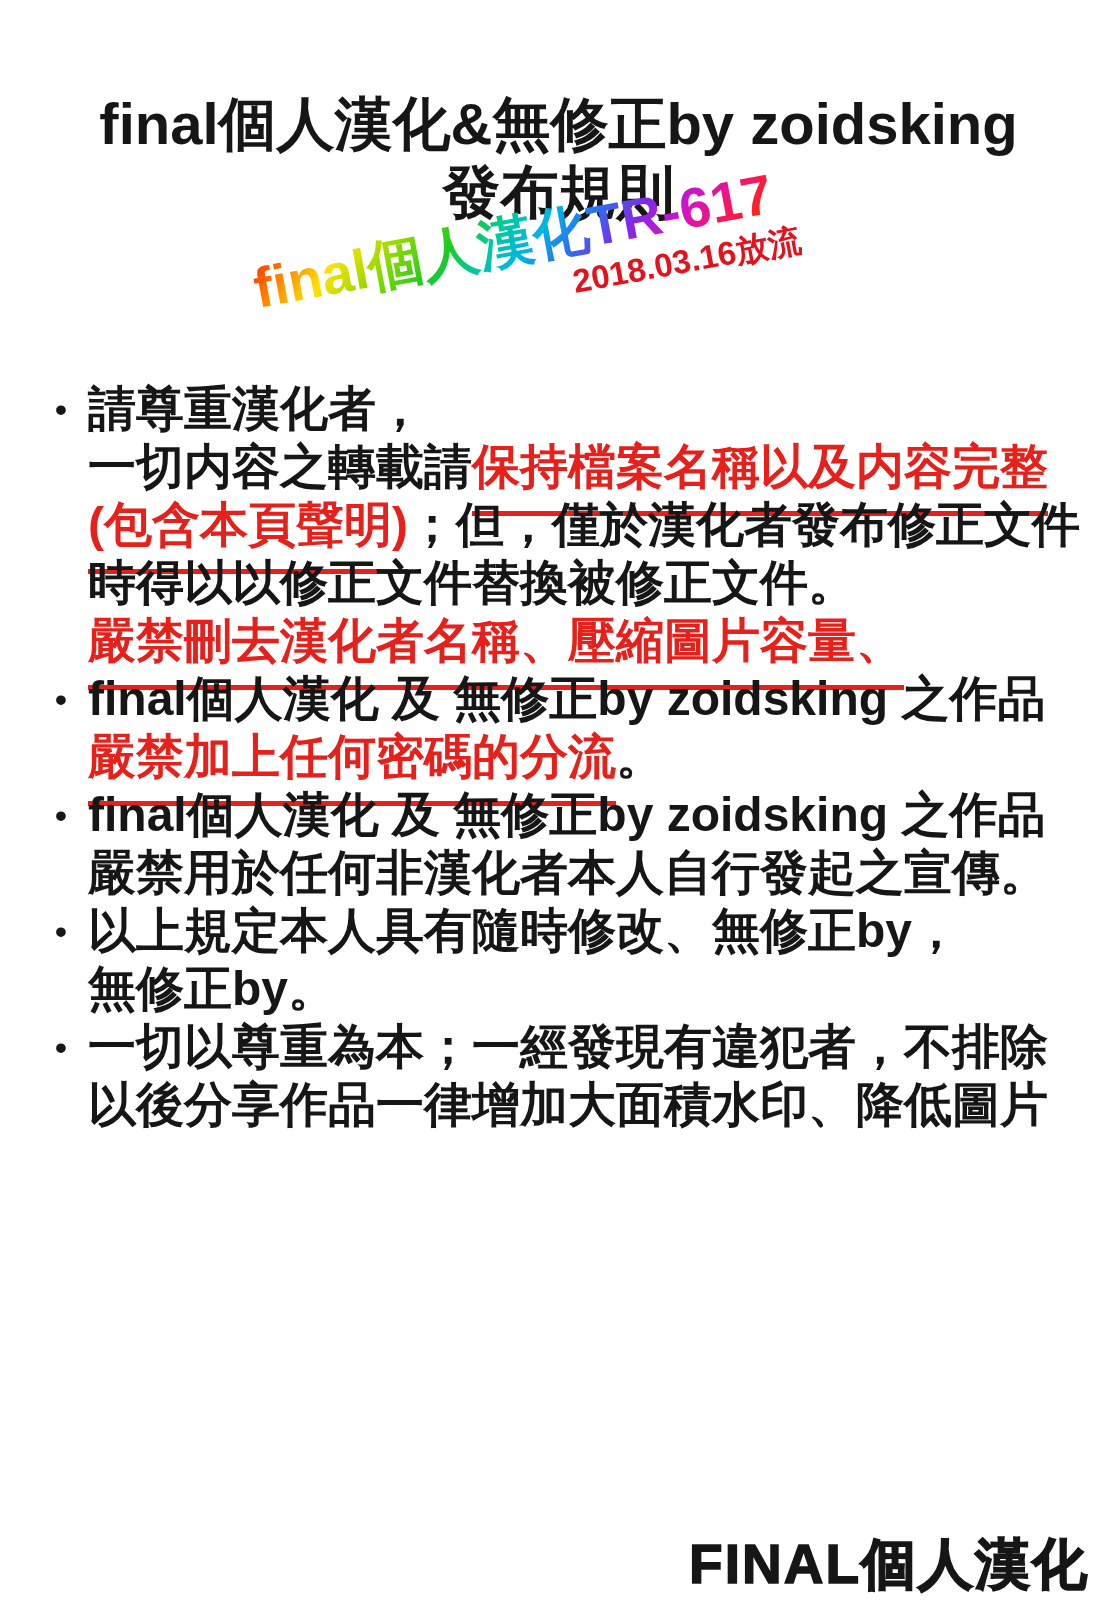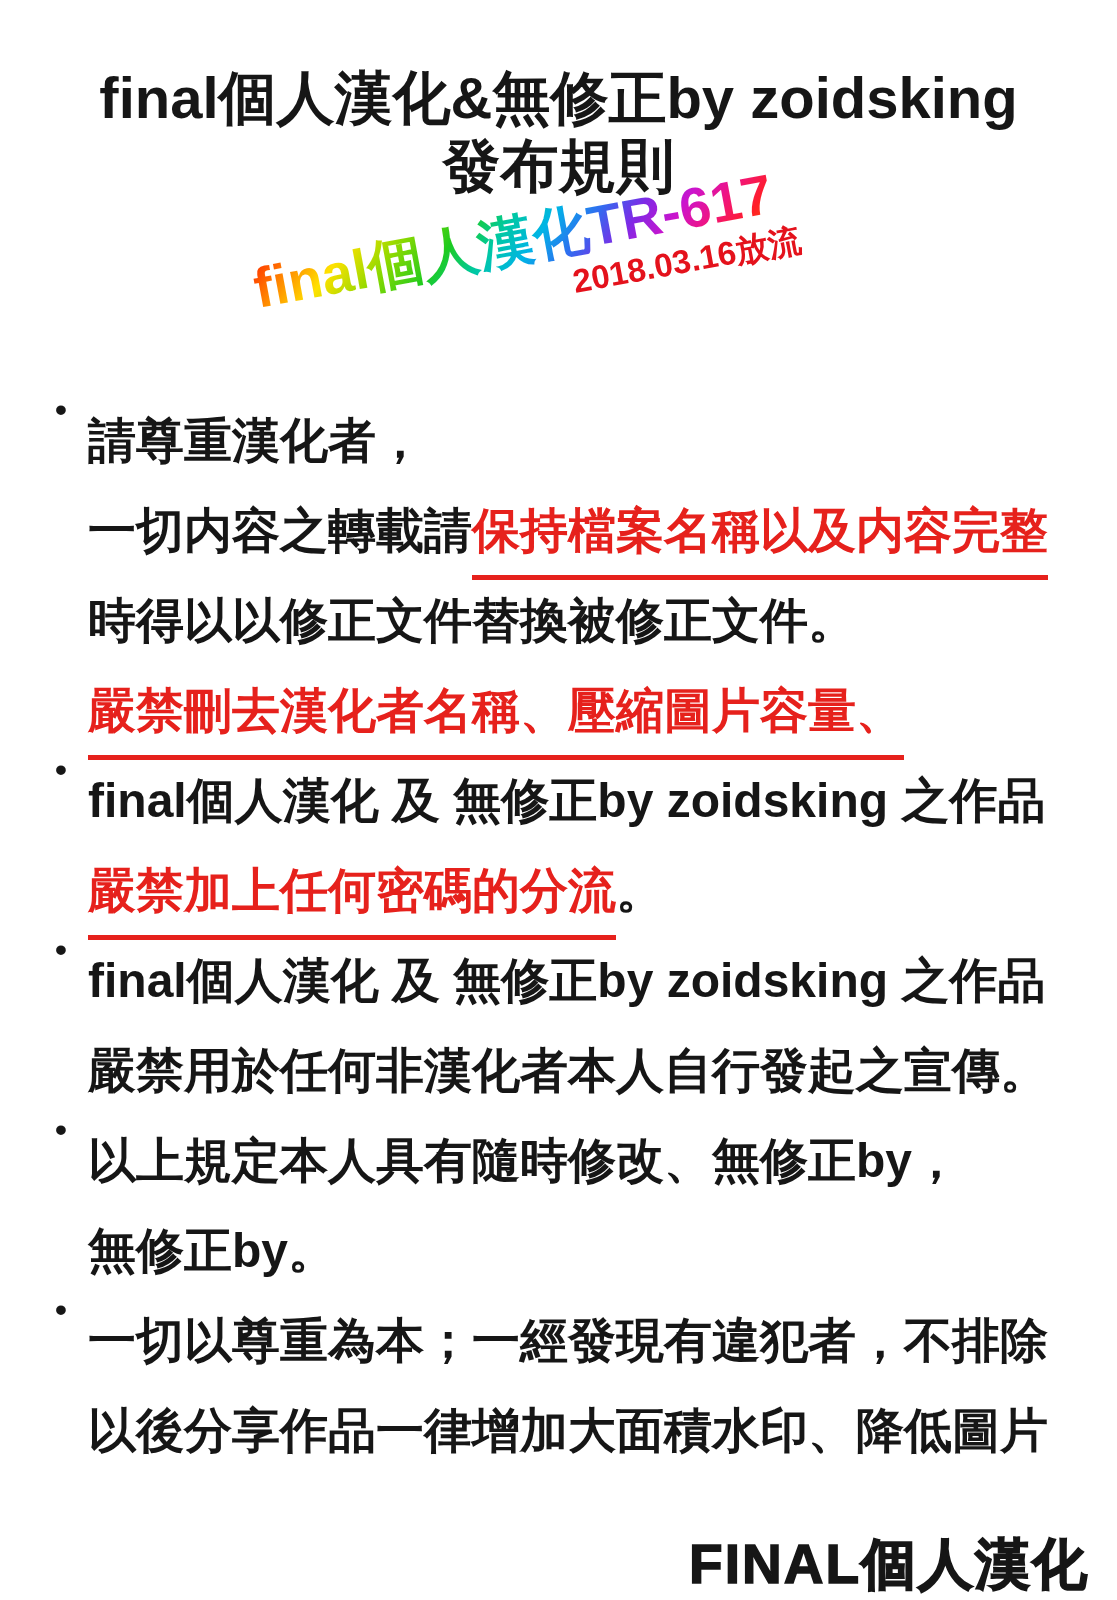--- a/index.html
+++ b/index.html
@@ -8,21 +8,21 @@
     width: 1117px;
     height: 1600px;
     background: #ffffff;
     overflow: hidden;
     font-family: "Liberation Sans", sans-serif;
     color: var(--ink, #161616);
   }
 
   
   .title {
-    padding-top: 64px;
+    padding-top: 90px;
     text-align: center;
     font-weight: bold;
     font-size: 58px;
     line-height: 1.18;
     letter-spacing: 0px;
     white-space: nowrap;
   }
 
   
   .watermark {
@@ -68,21 +68,21 @@
   }
   .rule { display: flex; align-items: flex-start; }
   .marker {
     flex: 0 0 33px;
     width: 33px;
     font-size: 34px;
     line-height: 58px;
     color: var(--ink, #161616);
   }
   .rule-body { flex: 1 1 auto; min-width: 0; }
-  .line { white-space: nowrap; margin-top: 32px; }
+  .line { white-space: nowrap; }
   .seg-n { color: var(--ink, #161616); }
   .seg-ru {
     color: var(--red, #e6211c);
     border-bottom: 5px solid var(--red, #e6211c);
     padding-bottom: 18px;
   }
 
   
   .footer-logo {
     position: absolute;
@@ -109,20 +109,21 @@
     <div class="wm-main">final個人漢化TR-617</div>
     <div class="wm-date">2018.03.16放流</div>
   </div>
 
   <div class="rules">
       <div class="rule">
         <span class="marker">•</span>
         <div class="rule-body">
           <div class="line"><span class="seg-n">請尊重漢化者，</span></div>
           <div class="line"><span class="seg-n">一切内容之轉載請</span><span class="seg-ru">保持檔案名稱以及内容完整</span></div>
+          <div class="line"><span class="seg-ru">(包含本頁聲明)</span><span class="seg-n">；但，僅於漢化者發布修正文件</span></div>
           <div class="line"><span class="seg-n">時得以以修正文件替換被修正文件。</span></div>
           <div class="line"><span class="seg-ru">嚴禁刪去漢化者名稱、壓縮圖片容量、</span></div>
         </div>
       </div>
       <div class="rule">
         <span class="marker">•</span>
         <div class="rule-body">
           <div class="line"><span class="seg-n">final個人漢化 及 無修正by zoidsking 之作品</span></div>
           <div class="line"><span class="seg-ru">嚴禁加上任何密碼的分流</span><span class="seg-n">。</span></div>
         </div>

